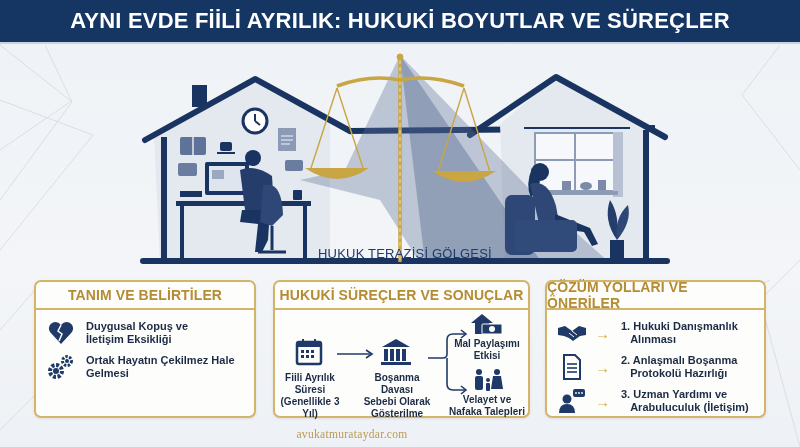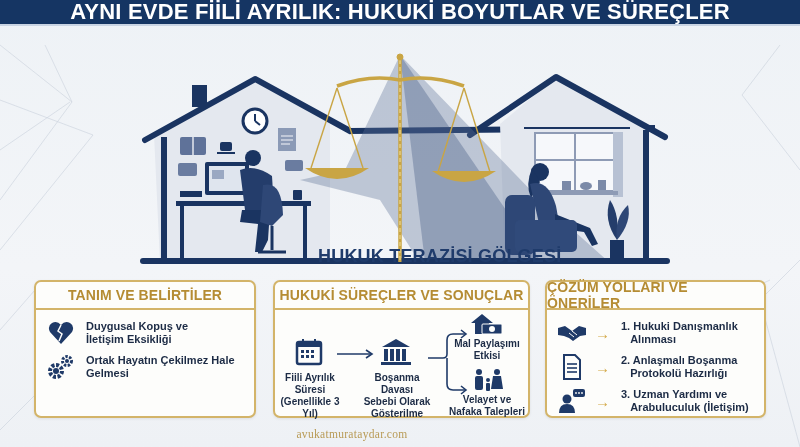--- a/index.html
+++ b/index.html
@@ -5,33 +5,33 @@
   * { box-sizing: border-box; margin: 0; padding: 0; }
   html, body { width: 800px; height: 447px; overflow: hidden; }
   body {
     position: relative;
     background: linear-gradient(180deg, #eef2f6 0%, #f3f5f8 60%, #eef1f5 100%);
     font-family: "Liberation Sans", sans-serif;
     color: #1c3157;
   }
   .deco { position: absolute; inset: 0; pointer-events: none; }
   .header {
-    position: absolute; left: 0; top: 0; width: 800px; height: 26px;
+    position: absolute; left: 0; top: 0; width: 800px; height: 44px;
     background: #153563;
     border-bottom: 2px solid #c9d4e3;
     display: flex; align-items: center; justify-content: center;
   }
   .header h1 {
     color: #ffffff; font-size: 22px; font-weight: 700; letter-spacing: 0.2px;
     font-family: "Liberation Sans", sans-serif;
   }
   .hero { position: absolute; left: 0; top: 44px; width: 800px; height: 226px; }
   .hero-caption {
     position: absolute; left: 318px; top: 246px;
-    font-size: 18px; font-weight: 700; color: #1f3b6b; letter-spacing: 0.2px;
+    font-size: 13px; font-weight: 400; color: #1f3b6b; letter-spacing: 0.2px;
   }
   .card {
     position: absolute; top: 280px; height: 138px;
     background: #fdfdfb;
     border: 2px solid #d3b469;
     border-radius: 7px;
     box-shadow: 0 1px 3px rgba(0,0,0,0.08);
   }
   .card-head {
     height: 28px; border-bottom: 2px solid #d3b469;

